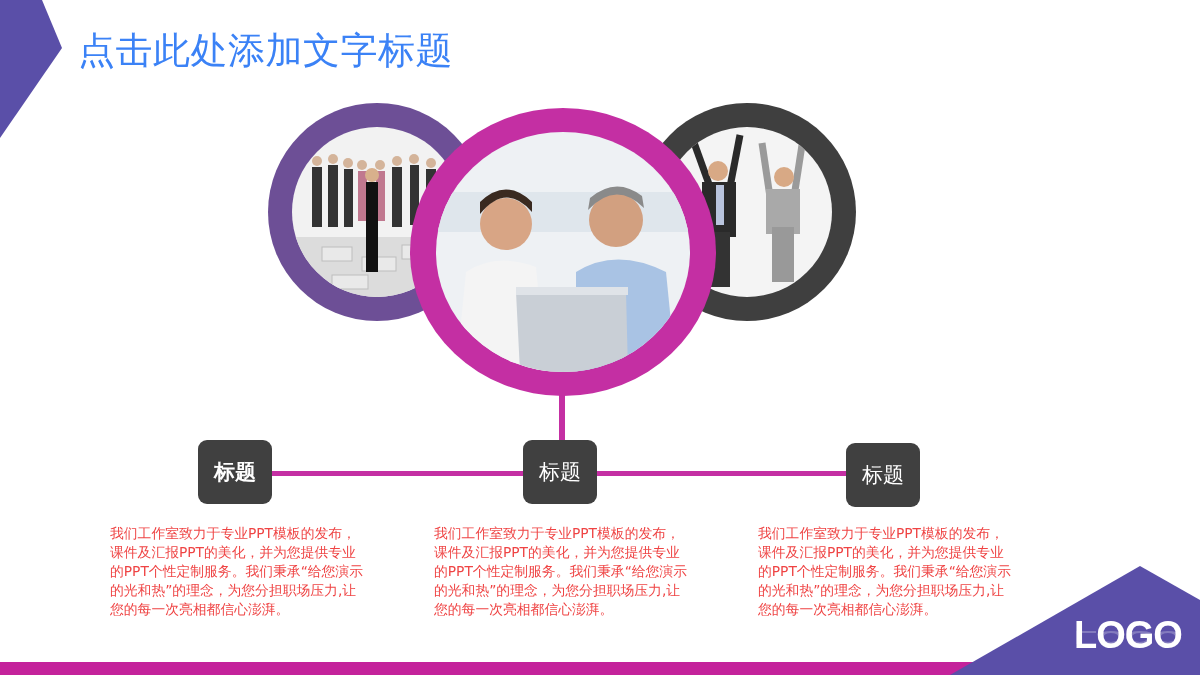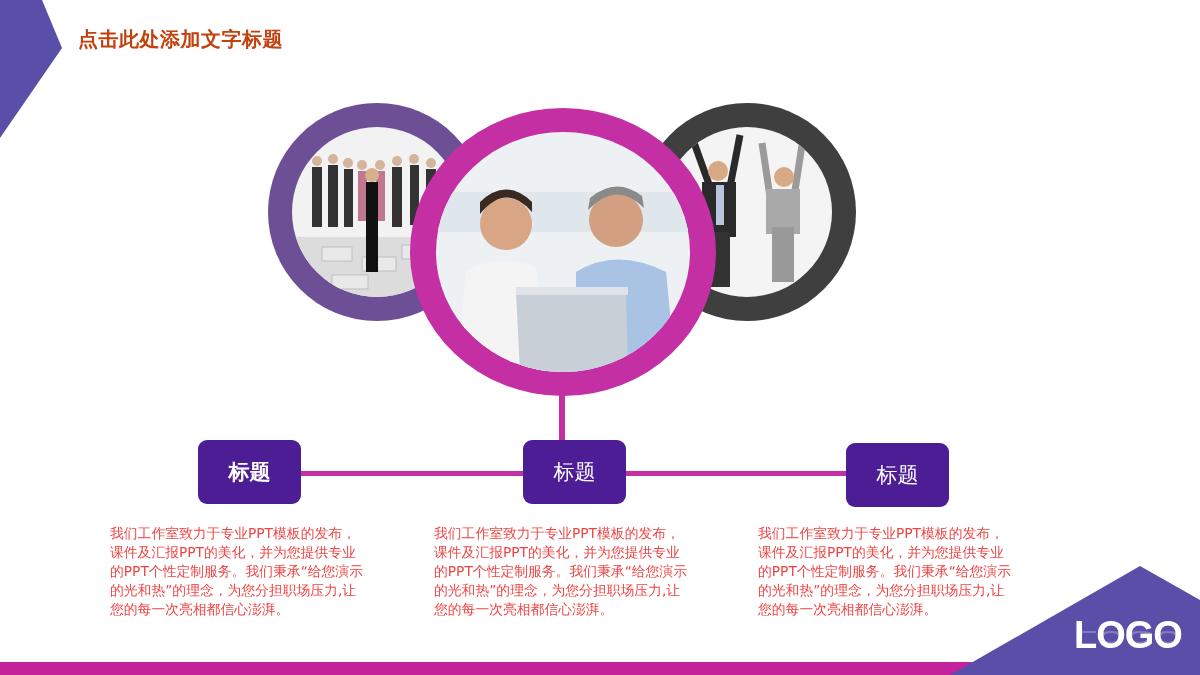--- a/index.html
+++ b/index.html
@@ -1,35 +1,35 @@
 <!DOCTYPE html>
 <html><head>
 <meta charset="utf-8">
 <style>
   * { margin:0; padding:0; box-sizing:border-box; }
   html, body { width:1200px; height:675px; overflow:hidden; background:#ffffff; }
   body { position:relative; font-family:"DejaVu Sans", sans-serif; }
 
   .corner-tl { position:absolute; left:0; top:0; width:62px; height:138px; }
-  .page-title { position:absolute; left:78px; top:26px; font-size:20px; font-weight:bold; color:#c2410c; letter-spacing:0.5px; }
+  .page-title { position:absolute; left:78px; top:26px; font-size:37px; font-weight:normal; color:#3b82f6; letter-spacing:0.5px; }
 
   .ring { position:absolute; border-radius:50%; overflow:hidden; }
   .ring .photo { position:absolute; border-radius:50%; overflow:hidden; }
 
   .ring-left { left:268px; top:103px; width:218px; height:218px; background:#6d4f96; }
   .ring-left .photo { left:24px; top:24px; width:170px; height:170px; }
   .ring-right { left:638px; top:103px; width:218px; height:218px; background:#3f3f3f; }
   .ring-right .photo { left:24px; top:24px; width:170px; height:170px; }
   .ring-center { left:410px; top:108px; width:306px; height:288px; background:#c42fa3; z-index:2; }
   .ring-center .photo { left:26px; top:24px; width:254px; height:240px; }
 
   .connector-v { position:absolute; left:559px; top:394px; width:6px; height:50px; background:#c42fa3; }
   .connector-h { position:absolute; left:240px; top:471px; width:648px; height:5px; background:#c42fa3; }
 
-  .title-box { position:absolute; top:440px; width:103px; height:64px; background:#4c1d95; border-radius:9px; color:#fff; font-size:21px; display:flex; align-items:center; justify-content:center; }
+  .title-box { position:absolute; top:440px; width:74px; height:64px; background:#404040; border-radius:9px; color:#fff; font-size:21px; display:flex; align-items:center; justify-content:center; }
   .title-box.bold { font-weight:bold; }
   .tb1 { left:198px; }
   .tb2 { left:523px; }
   .tb3 { left:846px; top:443px; }
 
   .desc { position:absolute; top:524px; width:256px; font-size:13.8px; line-height:19px; color:#ef4444; }
   .d1 { left:110px; } .d2 { left:434px; } .d3 { left:758px; }
 
   .bottom-bar { position:absolute; left:0; top:662px; width:1000px; height:13px; background:#c4229b; }
   .corner-br { position:absolute; left:950px; top:566px; width:250px; height:109px; }

